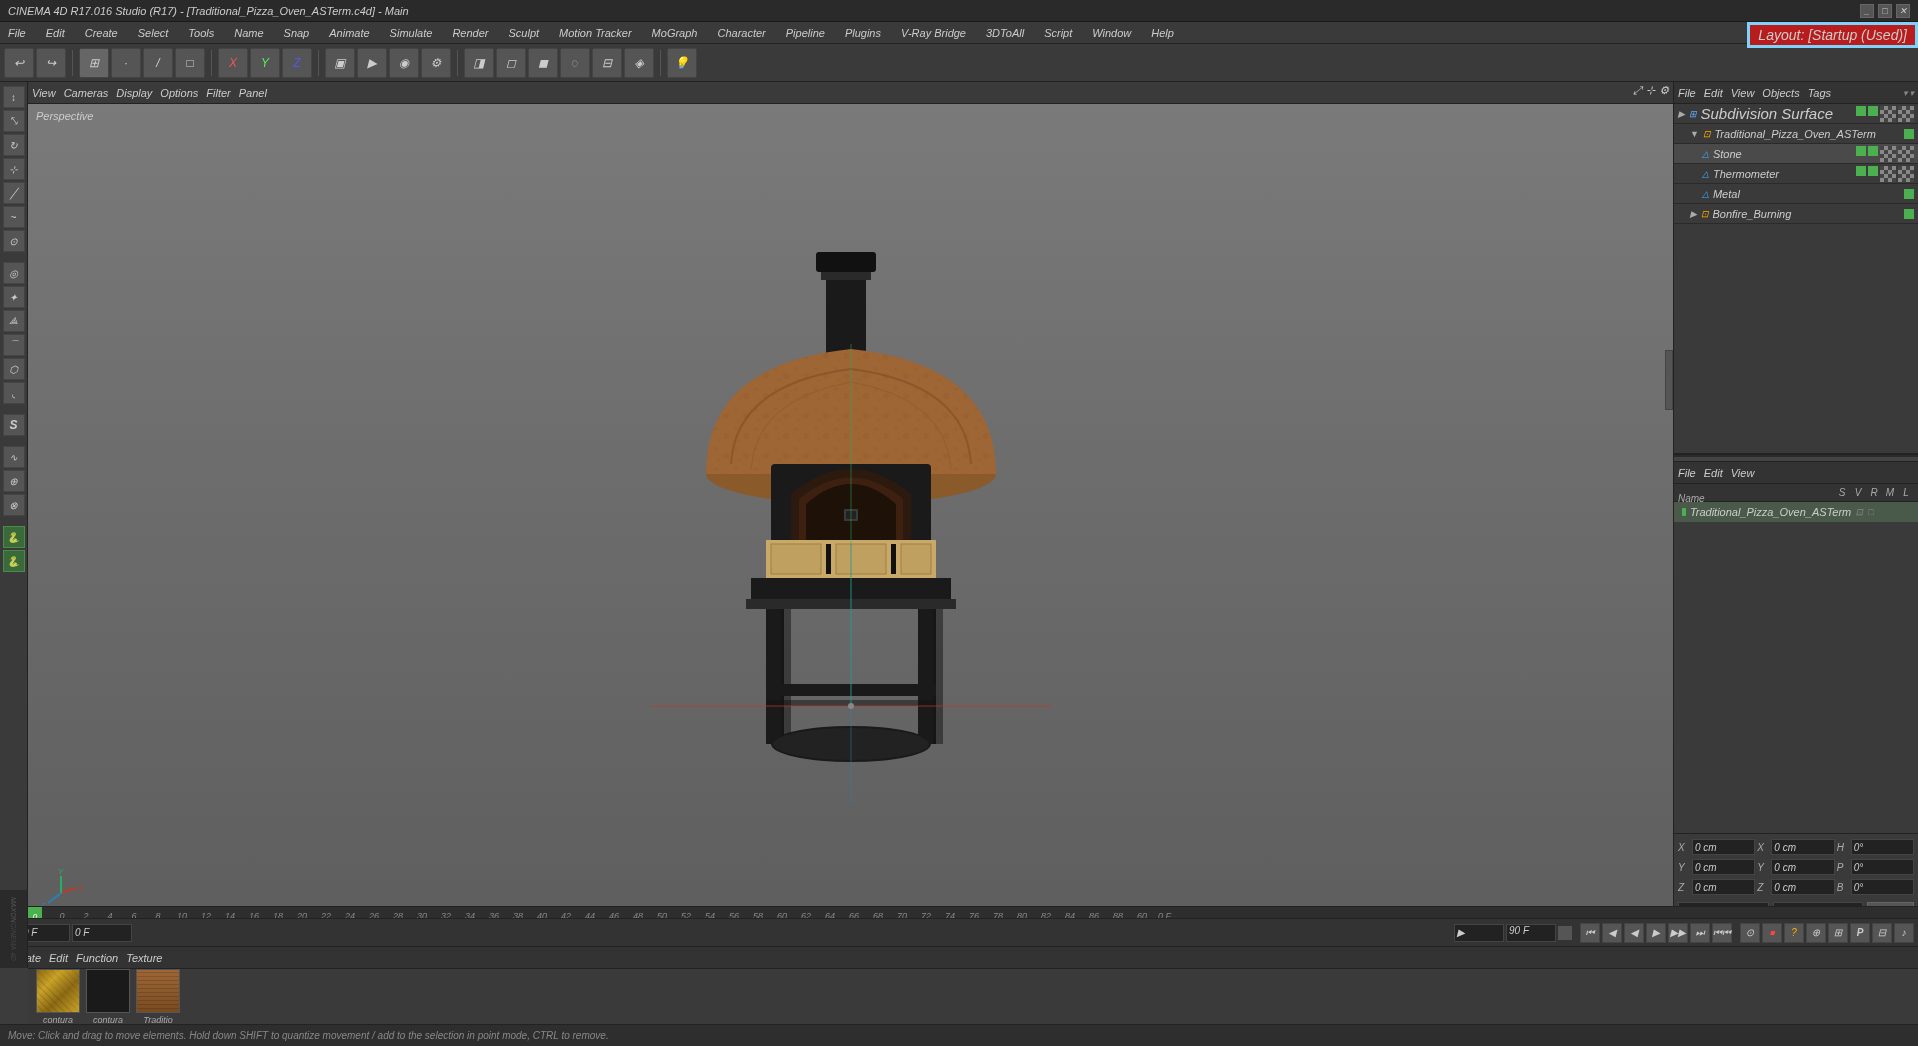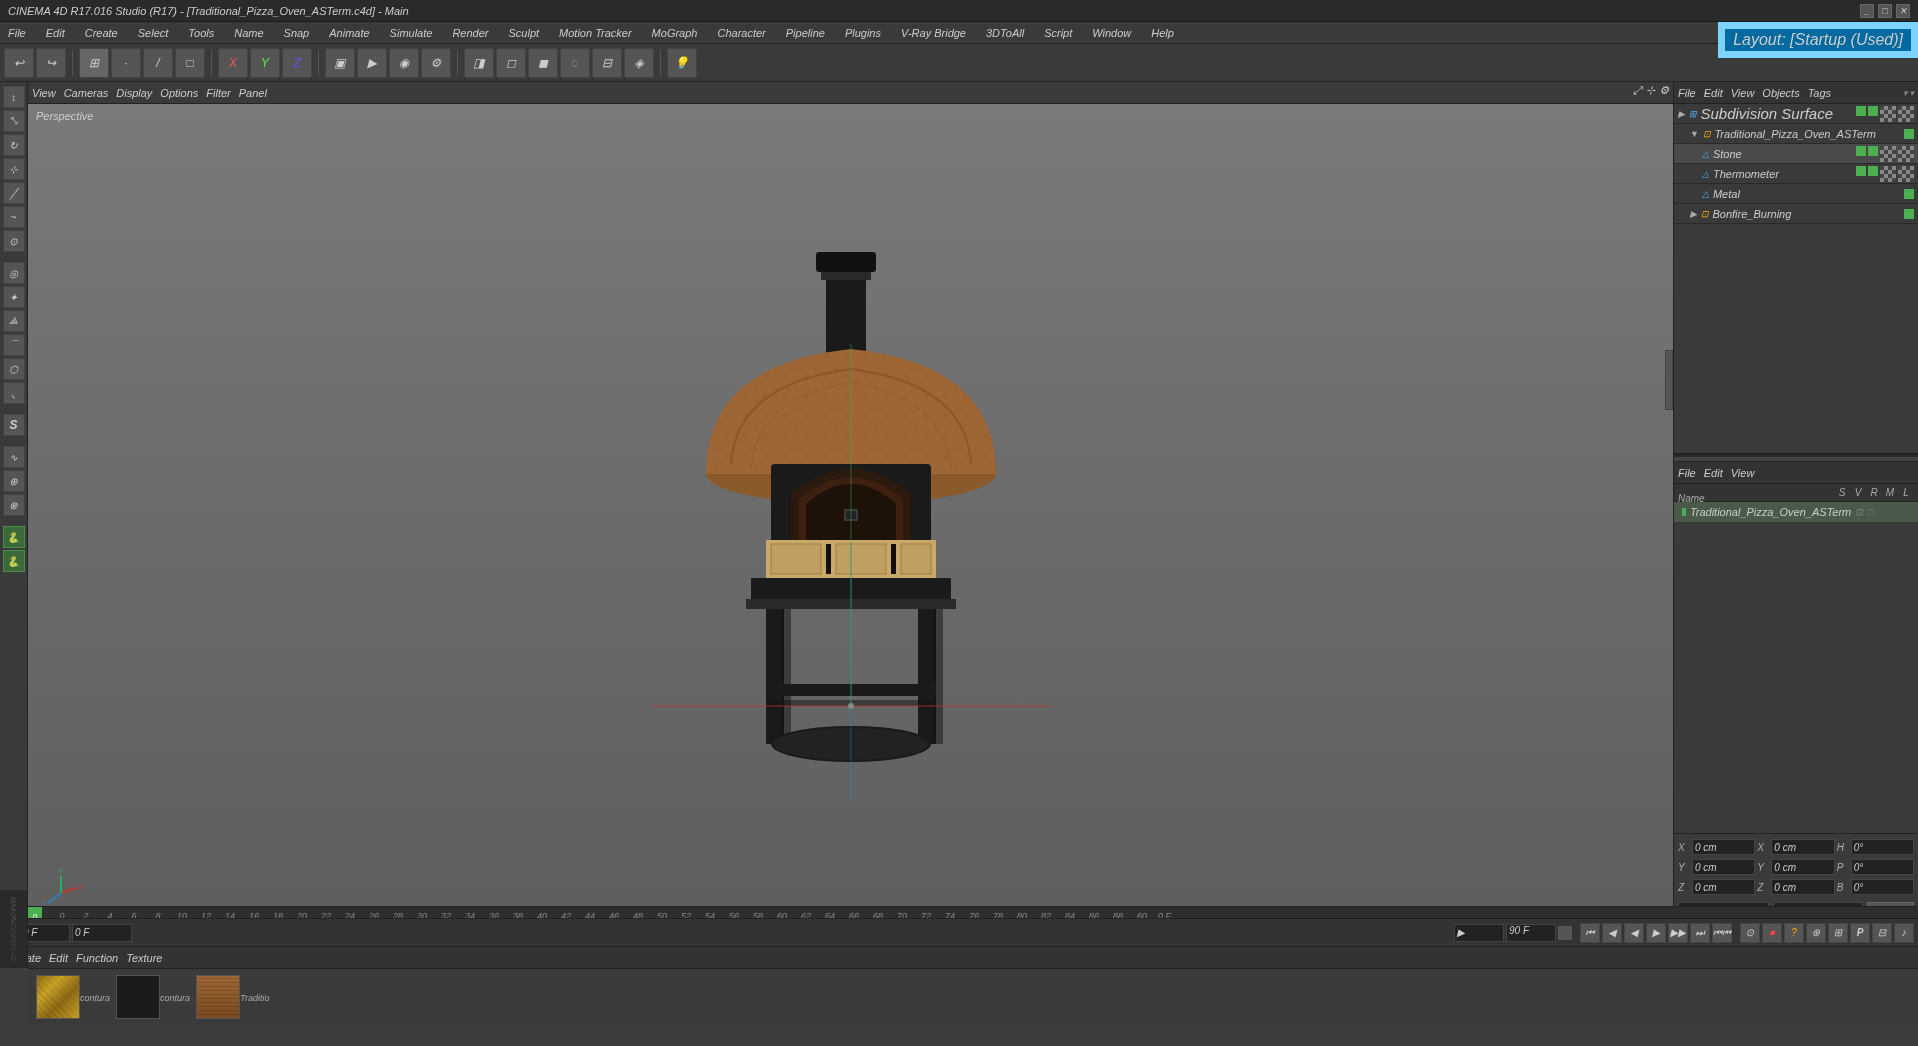--- a/index.html
+++ b/index.html
@@ -133,21 +133,21 @@
       display: flex; align-items: center; padding: 0 8px; gap: 8px;
     }
     #materialsbar span { font-size: 11px; color: #ccc; cursor: pointer; }
 
     
     #materialspanel {
       width: 100%; height: 80px; background: #3a3a3a; border-top: 1px solid #222;
       display: flex; align-items: center; padding: 0 8px; gap: 8px;
     }
     .mat-item {
-      display: flex; flex-direction: row; align-items: center; cursor: pointer;
+      display: flex; flex-direction: column; align-items: center; cursor: pointer;
     }
     .mat-thumb {
       width: 44px; height: 44px; border: 1px solid #555;
     }
     .mat-label { font-size: 9px; color: #aaa; margin-top: 2px; text-align: center; }
 
     
     #statusbar {
       width: 100%; height: 20px; background: #2e2e2e; border-top: 1px solid #222;
       display: flex; align-items: center; padding: 0 8px;
@@ -167,21 +167,21 @@
 
   <div id="titlebar">
     <span class="title">CINEMA 4D R17.016 Studio (R17) - [Traditional_Pizza_Oven_ASTerm.c4d] - Main</span>
     <div class="controls">
       <div class="ctrl-btn">_</div>
       <div class="ctrl-btn">□</div>
       <div class="ctrl-btn">✕</div>
     </div>
   </div>
 
-  <div style="position:absolute; top:22px; right:0; z-index:200; background:#0369a1; border:7px solid #7dd3fc; padding:2px 8px; font-size:16px; color:#ccc; cursor:pointer;">
+  <div style="position:absolute; top:22px; right:0; z-index:200; background:#b91c1c; border:3px solid #7dd3fc; padding:2px 8px; font-size:14px; color:#ccc; cursor:pointer;">
     <span>Layout: [Startup (Used)]</span>
   </div>
 
   <div id="menubar">
     <span>File</span>
     <span>Edit</span>
     <span>Create</span>
     <span>Select</span>
     <span>Tools</span>
     <span>Name</span>
@@ -652,16 +652,19 @@
     </div>
 
     <div class="mat-item">
       <div class="mat-thumb" style="background: linear-gradient(180deg, #9e6535 0%, #8b5a2b 50%, #7a4a20 100%); position:relative;">
         <div style="position:absolute; inset:0; background:repeating-linear-gradient(0deg, transparent, transparent 3px, rgba(0,0,0,0.15) 3px, rgba(0,0,0,0.15) 4px);"></div>
       </div>
       <span class="mat-label">Traditio</span>
     </div>
   </div>
 
+  <div id="statusbar" style="position:absolute; bottom:0; left:0; right:0; height:22px;">
+    <span>Move: Click and drag to move elements. Hold down SHIFT to quantize movement / add to the selection in point mode, CTRL to remove.</span>
+  </div>
 
   <div style="position:absolute; right:245px; top:350px; width:8px; height:60px; background:#555; border:1px solid #444; cursor:ew-resize; z-index:50;"></div>
 
 </div>
 
 </body></html>

